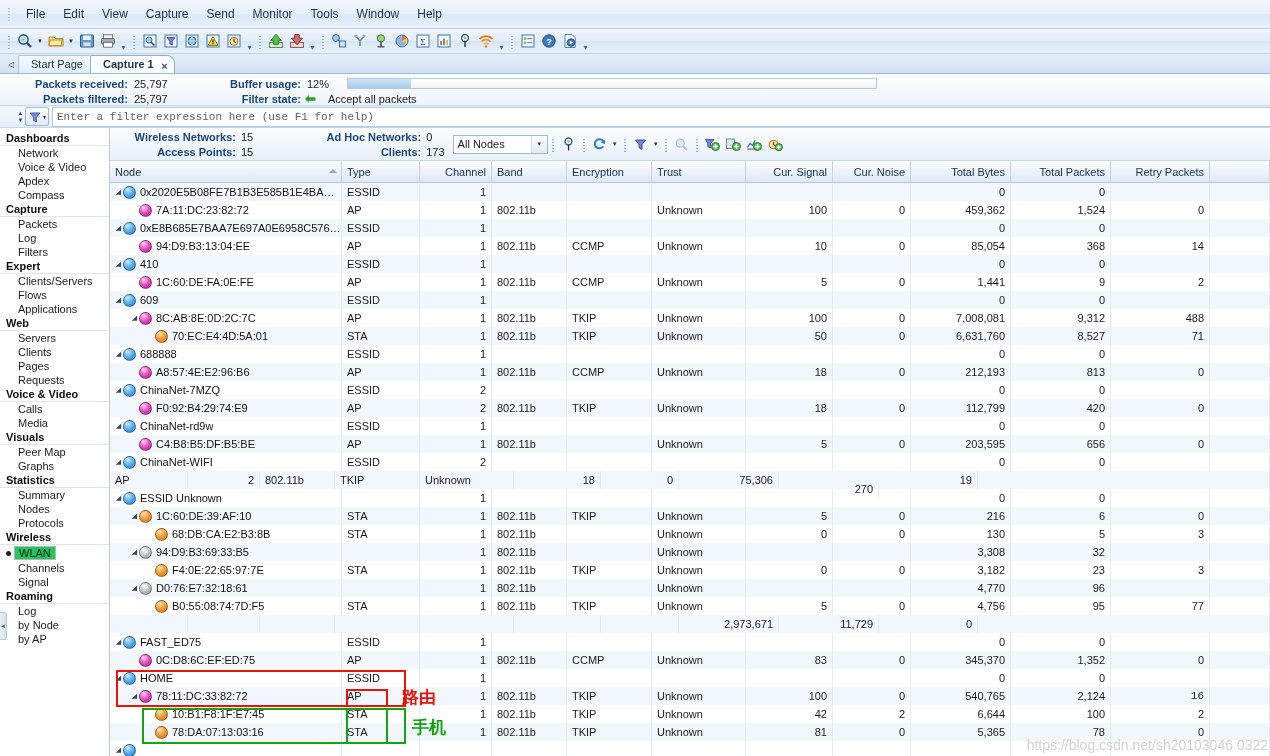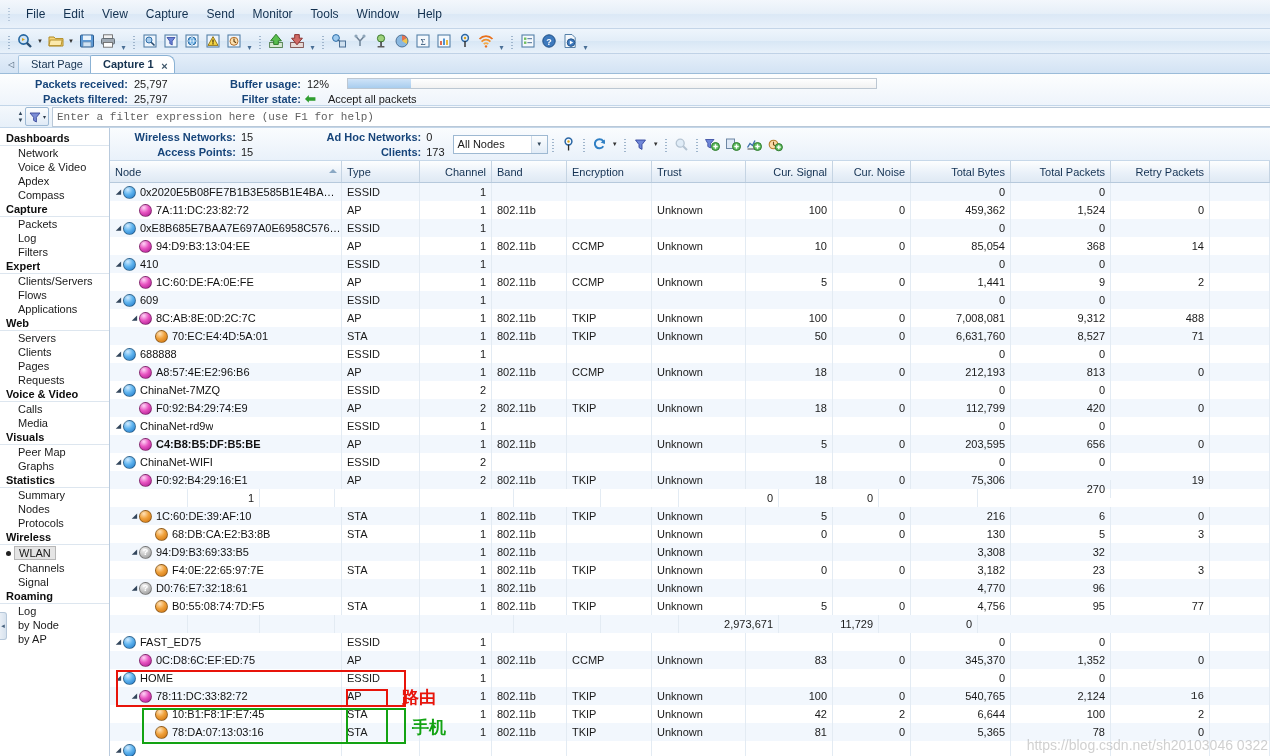--- a/index.html
+++ b/index.html
@@ -118,21 +118,21 @@
     padding-top:3px; overflow:hidden; position:relative; flex:0 0 110px;
   }
   .nav-group {
     font-weight:bold; font-size:11px; color:#0d0d0d; padding:1px 0 1px 6px;
     border-bottom:1px solid #dde6ef;
   }
   .nav-item {
     font-size:11px; color:#1a1a1a; padding:1px 0 1px 18px; cursor:default; position:relative;
   }
   .nav-item.selected > .selbox {
-    display:inline-block; border:1px solid #b7b7b7; background:#e5e5e5;
+    display:inline-block; border:1px solid #b7b7b7; background:#22c55e;
     padding:0 4px; margin-left:-4px;
   }
   .nav-item .bullet {
     position:absolute; left:6px; top:6px; width:5px; height:5px; border-radius:50%;
     background:#222;
   }
 
   
   .grid-area { flex:1; display:flex; flex-direction:column; background:#fff; overflow:hidden;
     position:relative; }
@@ -876,21 +876,21 @@
             <div class="cell" style="width: 85px; flex: 0 0 85px;"></div>
             <div class="cell" style="width: 94px; flex: 0 0 94px;"></div>
             <div class="cell r" style="width: 87px; flex: 0 0 87px;"></div>
             <div class="cell r" style="width: 78px; flex: 0 0 78px;"></div>
             <div class="cell r" style="width: 100px; flex: 0 0 100px;">0</div>
             <div class="cell r" style="width: 100px; flex: 0 0 100px;">0</div>
             <div class="cell r" style="width: 99px; flex: 0 0 99px;"></div>
             <div class="cell" style="flex: 1 1 auto;"></div>
           </div>
           <div class="row alt">
-            <div class="node-cell" style="width: 232px; flex: 0 0 232px; padding-left: 20px; font-weight: bold;">
+            <div class="node-cell" style="width: 232px; flex: 0 0 232px; padding-left: 20px;">
               <span class="twisty empty">◢</span>
               <span class="badge ap"></span>
               <span class="node-label">C4:B8:B5:DF:B5:BE</span>
             </div>
             <div class="cell" style="width: 78px; flex: 0 0 78px;">AP</div>
             <div class="cell r" style="width: 72px; flex: 0 0 72px;">1</div>
             <div class="cell" style="width: 75px; flex: 0 0 75px;">802.11b</div>
             <div class="cell" style="width: 85px; flex: 0 0 85px;"></div>
             <div class="cell" style="width: 94px; flex: 0 0 94px;">Unknown</div>
             <div class="cell r" style="width: 87px; flex: 0 0 87px;">5</div>
@@ -912,38 +912,38 @@
             <div class="cell" style="width: 85px; flex: 0 0 85px;"></div>
             <div class="cell" style="width: 94px; flex: 0 0 94px;"></div>
             <div class="cell r" style="width: 87px; flex: 0 0 87px;"></div>
             <div class="cell r" style="width: 78px; flex: 0 0 78px;"></div>
             <div class="cell r" style="width: 100px; flex: 0 0 100px;">0</div>
             <div class="cell r" style="width: 100px; flex: 0 0 100px;">0</div>
             <div class="cell r" style="width: 99px; flex: 0 0 99px;"></div>
             <div class="cell" style="flex: 1 1 auto;"></div>
           </div>
           <div class="row alt">
-            <div class="node-cell" style="width: 232px; flex: 0 0 232px; padding-left: 20px;">
-              <span class="twisty empty">◢</span>
-              <span class="badge ap"></span>
-              <span class="node-label">F0:92:B4:29:16:E1</span>
-            </div>
             <div class="cell" style="width: 78px; flex: 0 0 78px;">AP</div>
             <div class="cell r" style="width: 72px; flex: 0 0 72px;">2</div>
             <div class="cell" style="width: 75px; flex: 0 0 75px;">802.11b</div>
             <div class="cell" style="width: 85px; flex: 0 0 85px;">TKIP</div>
             <div class="cell" style="width: 94px; flex: 0 0 94px;">Unknown</div>
             <div class="cell r" style="width: 87px; flex: 0 0 87px;">18</div>
             <div class="cell r" style="width: 78px; flex: 0 0 78px;">0</div>
             <div class="cell r" style="width: 100px; flex: 0 0 100px; text-align: right;">75,306</div>
             <div class="cell r" style="width: 100px; flex: 0 0 100px; margin-top: 17px;">270</div>
             <div class="cell r" style="width: 99px; flex: 0 0 99px;">19</div>
             <div class="cell" style="flex: 1 1 auto;"></div>
           </div>
           <div class="row plain">
+            <div class="node-cell" style="width: 232px; flex: 0 0 232px; padding-left: 4px;">
+              <span class="twisty open">◢</span>
+              <span class="badge essid"></span>
+              <span class="node-label">ESSID Unknown</span>
+            </div>
             <div class="cell" style="width: 78px; flex: 0 0 78px;"></div>
             <div class="cell r" style="width: 72px; flex: 0 0 72px;">1</div>
             <div class="cell" style="width: 75px; flex: 0 0 75px;"></div>
             <div class="cell" style="width: 85px; flex: 0 0 85px;"></div>
             <div class="cell" style="width: 94px; flex: 0 0 94px;"></div>
             <div class="cell r" style="width: 87px; flex: 0 0 87px;"></div>
             <div class="cell r" style="width: 78px; flex: 0 0 78px;"></div>
             <div class="cell r" style="width: 100px; flex: 0 0 100px;">0</div>
             <div class="cell r" style="width: 100px; flex: 0 0 100px;">0</div>
             <div class="cell r" style="width: 99px; flex: 0 0 99px;"></div>

